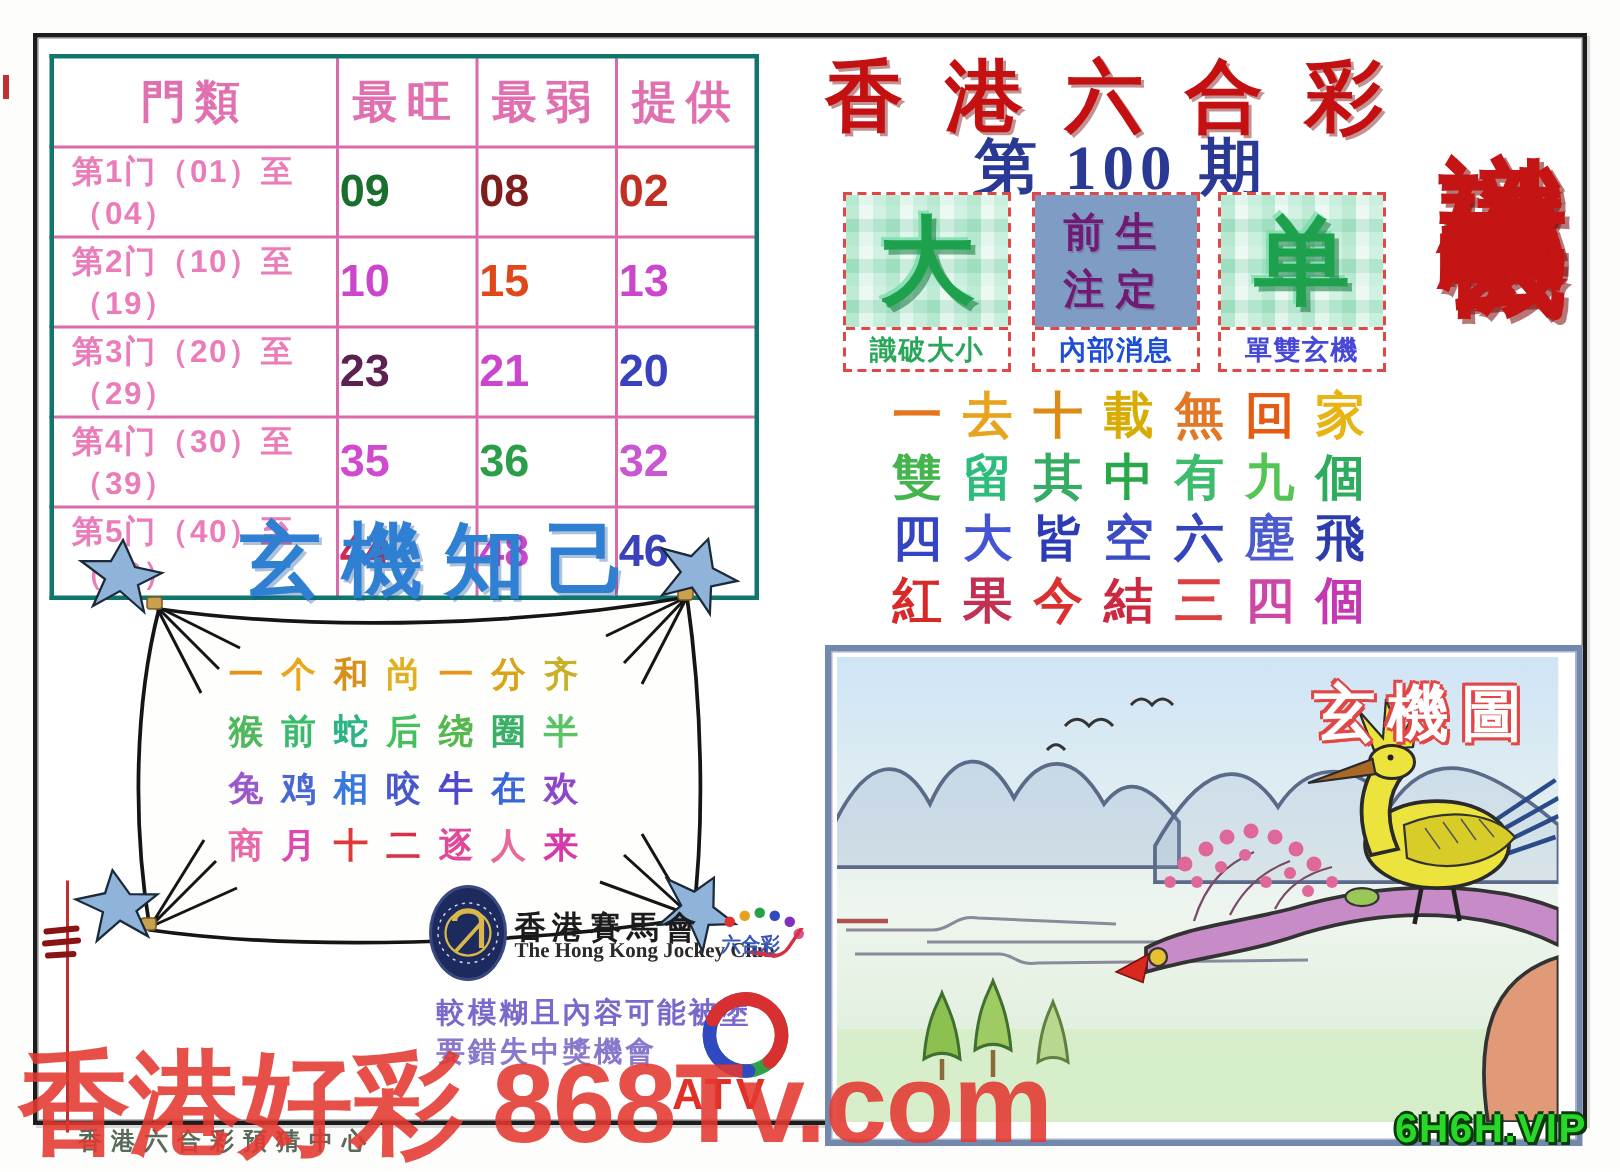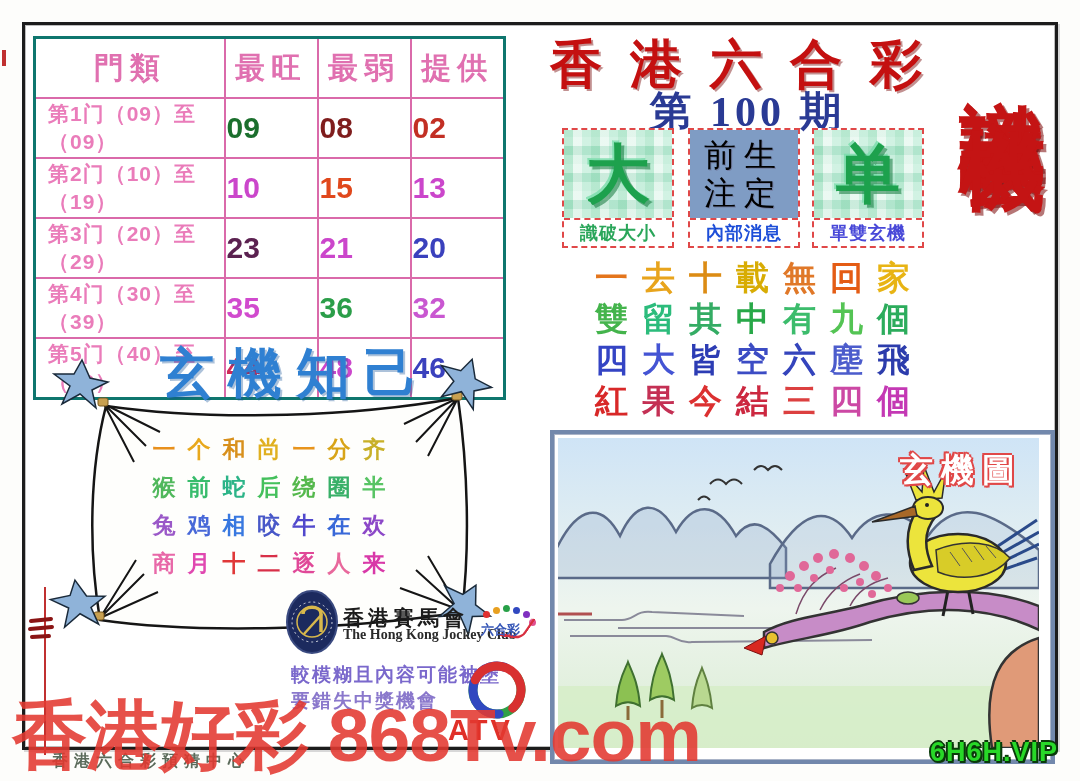--- a/index.html
+++ b/index.html
@@ -35,21 +35,21 @@
   .tipbox{position:absolute;top:128px;width:108px;border:2px dashed #e04848;background:#fff;}
   .tipbox .img{height:88px;display:flex;align-items:center;justify-content:center;overflow:hidden;}
   .tipbox .cap{height:26px;border-top:2px dashed #e04848;display:flex;align-items:center;justify-content:center;
                font-size:18px;font-weight:bold;letter-spacing:1px;}
   .mosaic{background:
       repeating-linear-gradient(90deg, rgba(140,220,180,.45) 0 9px, rgba(238,250,244,.45) 9px 18px, rgba(180,235,210,.45) 18px 27px),
       repeating-linear-gradient(0deg, #d9f2e6 0 9px, #aee0c9 9px 18px, #e9f8f1 18px 27px);}
   .mosaic .glyph{font-size:64px;font-weight:900;color:#1da14d;
       text-shadow:3px 3px 0 rgba(20,120,60,.55), -2px -2px 0 rgba(120,220,170,.8);}
   #tip2 .img{background:#7f9cc4;flex-direction:column;}
-  #tip2 .t{font-size:32px;font-weight:400;color:#000000;letter-spacing:8px;line-height:38px;text-shadow:1px 1px 0 rgba(90,60,90,.3);}
+  #tip2 .t{font-size:27px;font-weight:700;color:#701a75;letter-spacing:8px;line-height:38px;text-shadow:1px 1px 0 rgba(90,60,90,.3);}
 
   
   #poem{position:absolute;left:552px;top:258px;width:415px;text-align:center;}
   #poem .pline{font-size:33px;font-weight:bold;letter-spacing:14px;line-height:41px;white-space:nowrap;}
 
   
   #banner-title{position:absolute;left:128px;top:338px;width:336px;text-align:center;
       font-size:54px;font-weight:900;color:#2f80d2;letter-spacing:14px;
       text-shadow:2px 2px 0 rgba(20,80,150,.35);white-space:nowrap;}
   #banner-svg{position:absolute;left:38px;top:348px;}
@@ -67,21 +67,21 @@
        border-bottom:3px solid #d83040;transform:skewX(-28deg) rotate(8deg);border-radius:0 0 8px 0;}
   .notice{position:absolute;font-size:19px;font-weight:bold;letter-spacing:2px;}
   #notice1{left:291px;top:662px;color:#7a68cc;}
   #notice2{left:291px;top:688px;color:#8a78cc;filter:blur(.4px);}
   #atv-swirl{position:absolute;left:455px;top:656px;}
   #atv-text{position:absolute;left:448px;top:714px;font-size:29px;font-weight:900;color:#e03028;letter-spacing:3px;}
 
   
   #picture{position:absolute;left:550px;top:430px;width:489px;height:318px;
            border:4px solid #7288ac;box-shadow:inset 0 0 0 1px #aab4c8;background:#fff;padding:4px;z-index:6;}
-  #pic-label{position:absolute;right:28px;top:14px;font-size:33px;font-weight:900;letter-spacing:8px;color:#fff;
+  #pic-label{position:absolute;right:28px;top:14px;font-size:41px;font-weight:900;letter-spacing:8px;color:#fff;
        text-shadow:-2px 0 0 #e04848,2px 0 0 #e04848,0 -2px 0 #e04848,0 2px 0 #e04848,2px 2px 0 #e04848,-2px -2px 0 #e04848;
        z-index:7;white-space:nowrap;}
 
   
   #redtick{position:absolute;left:2px;top:50px;width:4px;height:16px;background:#c03030;}
   #redline{position:absolute;left:44px;top:587px;width:2px;height:168px;background:#c03030;z-index:4;}
   #scribble{position:absolute;left:27px;top:615px;z-index:4;}
   #watermark{position:absolute;left:12px;top:686px;font-size:75px;font-weight:900;color:rgba(226,56,48,.88);
        letter-spacing:-1px;white-space:nowrap;z-index:20;}
   #bottom-caption{position:absolute;left:52px;top:751px;font-size:16px;font-weight:bold;color:#5a6a5a;
@@ -106,21 +106,21 @@
         <col style="width:94px">
       </colgroup>
     <tbody>
         <tr>
       <th>門類</th>
       <th>最旺</th>
       <th>最弱</th>
       <th>提供</th>
     </tr>
     <tr>
-      <td class="lab">第1门（09）至（09）</td>
+      <td class="lab">第1门（01）至（04）</td>
       <td class="num" style="color:#1b6f2d">09</td>
       <td class="num" style="color:#7f1d1d">08</td>
       <td class="num" style="color:#c22f24">02</td>
     </tr>
     <tr>
       <td class="lab">第2门（10）至（19）</td>
       <td class="num" style="color:#cb46cb">10</td>
       <td class="num" style="color:#e0481c">15</td>
       <td class="num" style="color:#cb46cb">13</td>
     </tr>

